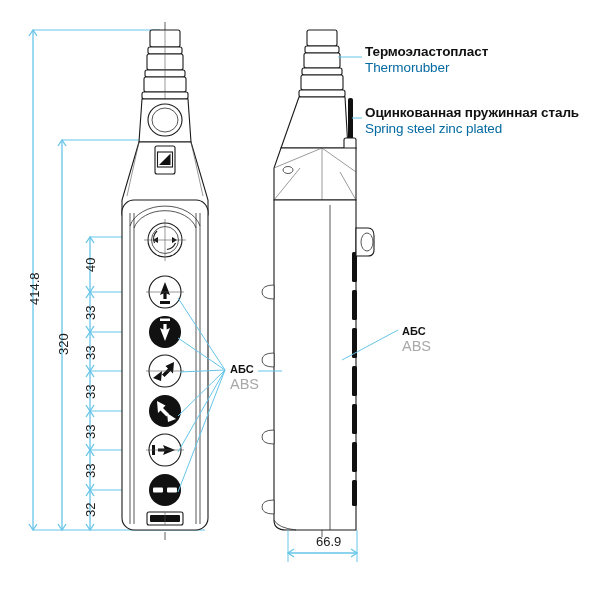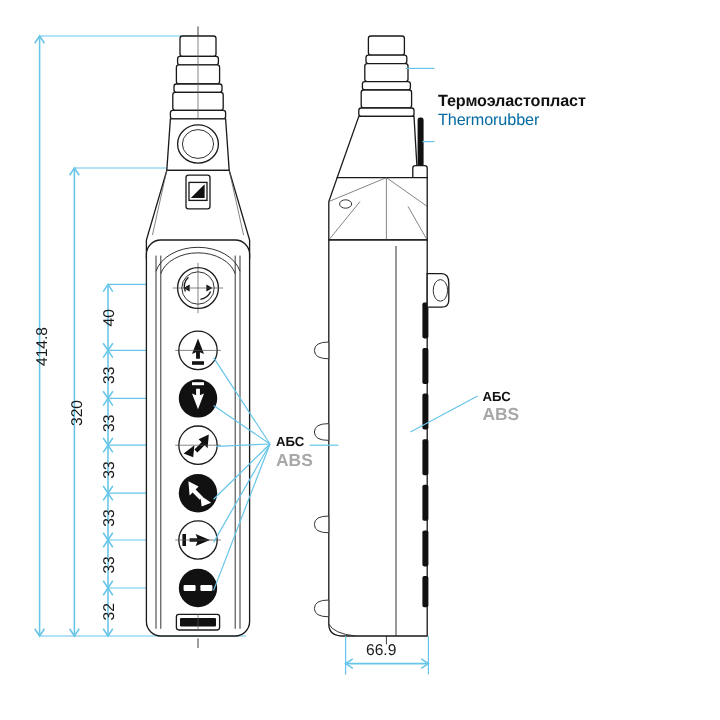--- a/index.html
+++ b/index.html
@@ -1,27 +1,27 @@
 <!DOCTYPE html>
 <html><head>
 <meta charset="utf-8">
 <style>
   html,body{margin:0;padding:0;background:#ffffff;}
   body{width:600px;height:600px;position:relative;overflow:hidden;
        font-family:"Liberation Sans","DejaVu Sans",sans-serif;}
   #stage{position:absolute;left:0;top:0;width:600px;height:600px;}
   svg.layer{position:absolute;left:0;top:0;width:600px;height:600px;}
 
-  .callout{position:absolute;white-space:nowrap;margin-top:32px;}
+  .callout{position:absolute;white-space:nowrap;}
   .callout .ru{font-size:13.5px;font-weight:bold;color:#111111;line-height:1.22;letter-spacing:-0.1px;}
   .callout .en{font-size:13.5px;font-weight:normal;color:#0369a1;line-height:1.22;letter-spacing:-0.1px;}
 
   .mat{position:absolute;white-space:nowrap;}
   .mat .ru{font-size:11px;font-weight:bold;color:#111111;line-height:1.18;}
-  .mat .en{font-size:14.5px;font-weight:bold;color:#a8a8a8;line-height:1.18;}
+  .mat .en{font-size:14.5px;font-weight:normal;color:#a8a8a8;line-height:1.18;}
 
   .dimtxt{position:absolute;font-size:13px;color:#1a1a1a;white-space:nowrap;}
   .dimtxt.vert{transform-origin:left top;transform:rotate(-90deg);}
 </style>
 </head>
 <body>
 
 <div id="stage">
 
   <svg class="layer" viewBox="0 0 600 600">
@@ -253,20 +253,24 @@
       <line class="lead" x1="178" y1="492" x2="225" y2="370"></line>
       <line class="lead" x1="258" y1="371" x2="282" y2="371"></line>
     </g>
   </svg>
 
   <div class="callout" style="left:365px; top:44px;">
     <div class="ru">Термоэластопласт</div>
     <div class="en">Thermorubber</div>
   </div>
 
+  <div class="callout" style="left:365px; top:105px;">
+    <div class="ru">Оцинкованная пружинная сталь</div>
+    <div class="en">Spring steel zinc plated</div>
+  </div>
 
   <div class="mat" style="left:230px; top:363px;">
     <div class="ru">АБС</div>
     <div class="en">ABS</div>
   </div>
 
   <div class="mat" style="left:402px; top:325px;">
     <div class="ru">АБС</div>
     <div class="en">ABS</div>
   </div>
@@ -276,15 +280,15 @@
   <div class="dimtxt vert" style="left:56px; top:355px;">320</div>
 
   <div class="dimtxt vert" style="left:83px; top:272px;">40</div>
   <div class="dimtxt vert" style="left:83px; top:320px;">33</div>
   <div class="dimtxt vert" style="left:83px; top:360px;">33</div>
   <div class="dimtxt vert" style="left:83px; top:399px;">33</div>
   <div class="dimtxt vert" style="left:83px; top:439px;">33</div>
   <div class="dimtxt vert" style="left:83px; top:478px;">33</div>
   <div class="dimtxt vert" style="left:83px; top:517px;">32</div>
 
-  <div class="dimtxt" style="left:305px; top:534px;text-align:center;">66.9</div>
+  <div class="dimtxt" style="left:316px; top:534px;text-align:center;">66.9</div>
 
 </div>
 
 </body></html>

